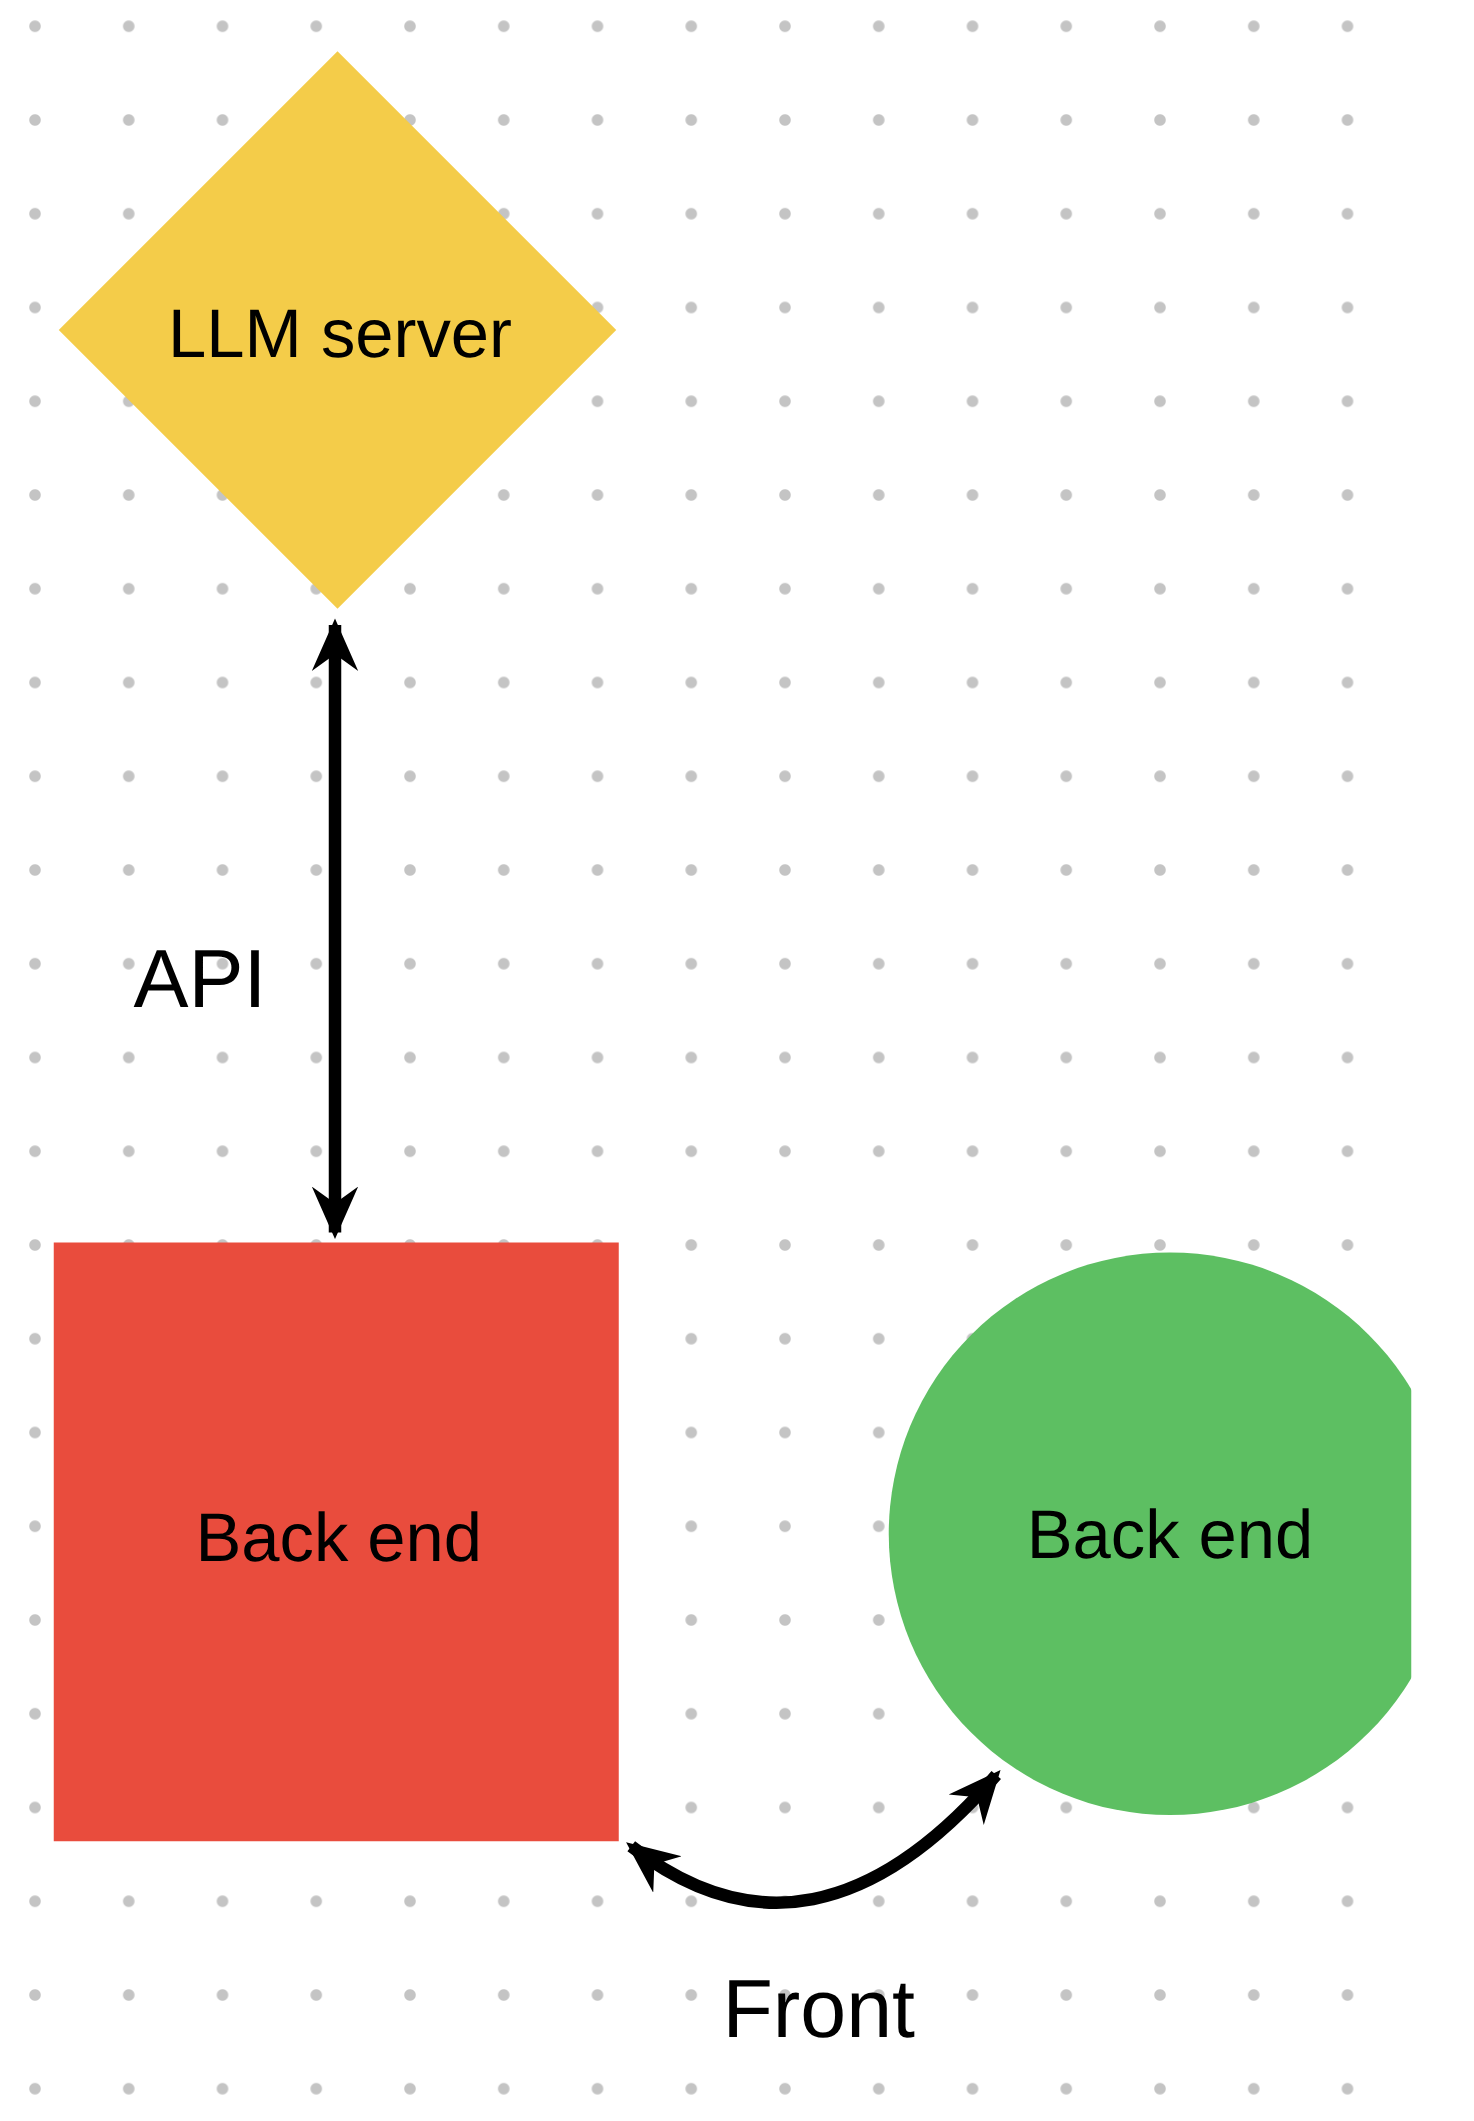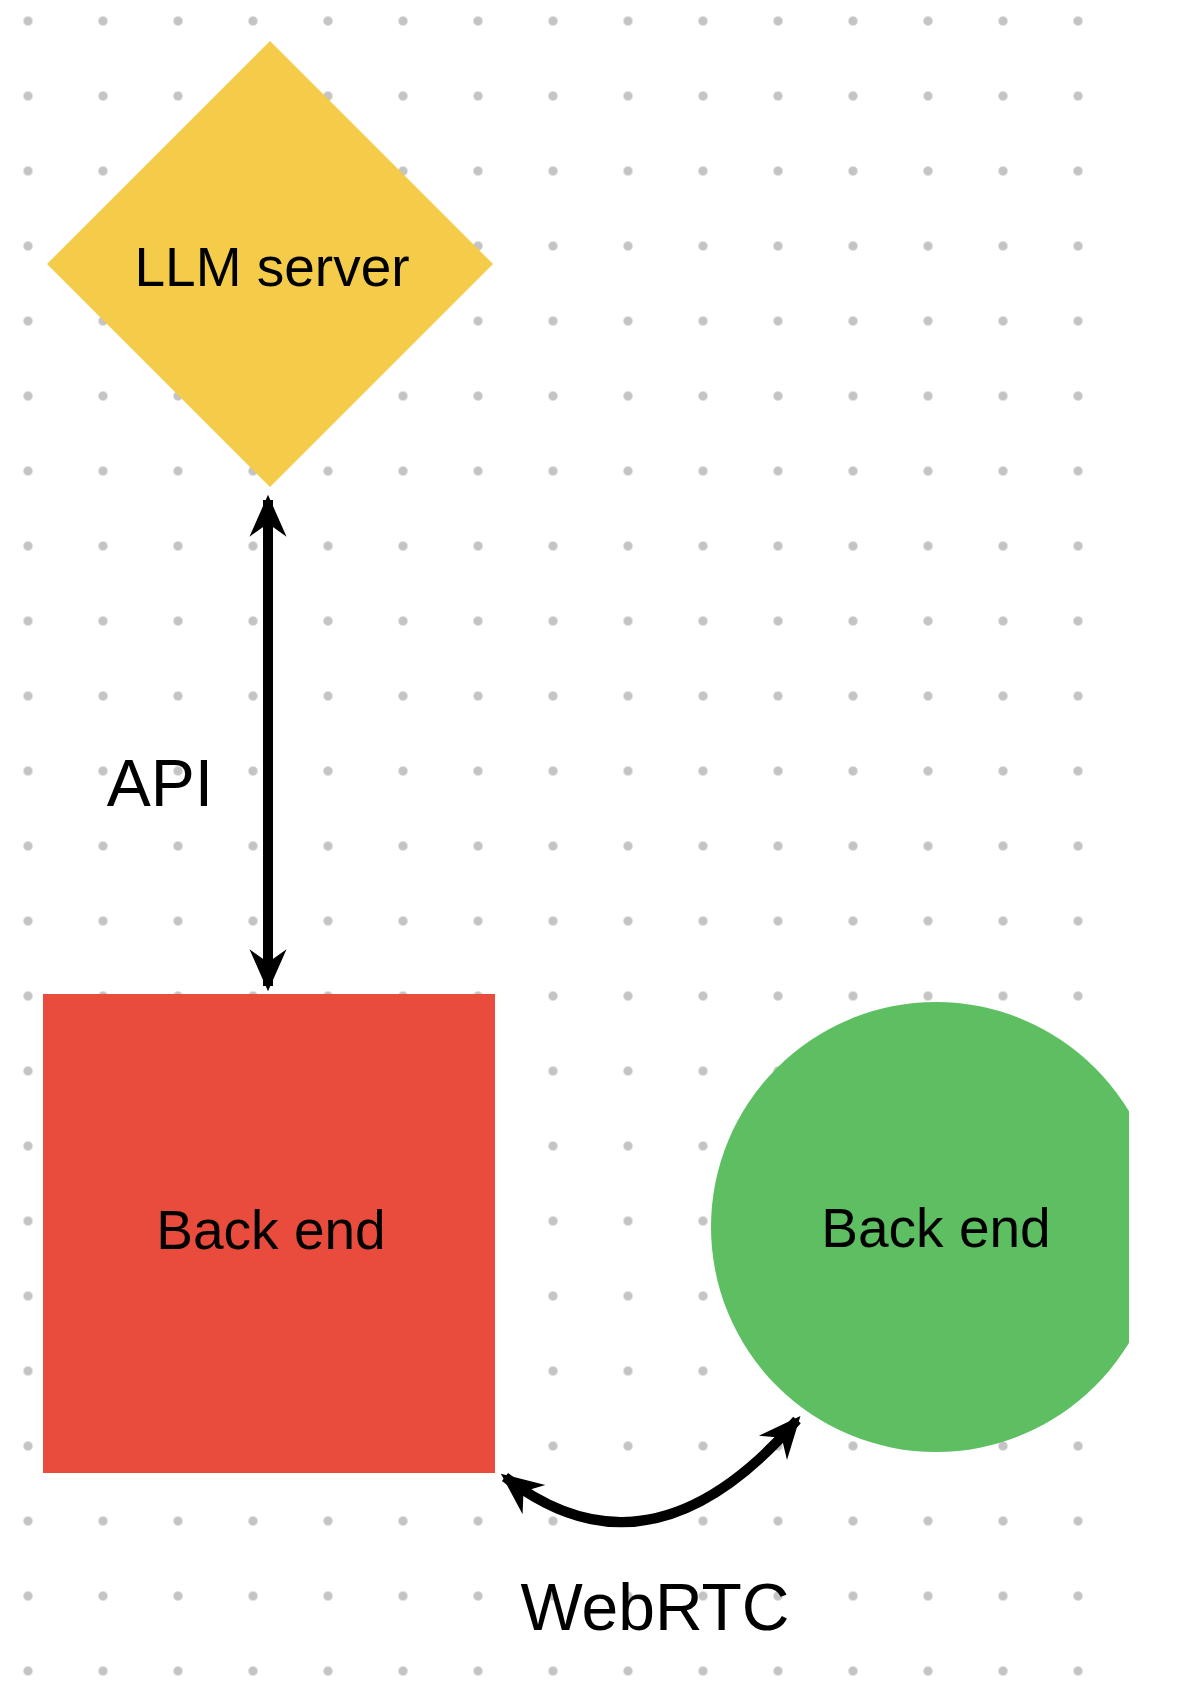--- a/index.html
+++ b/index.html
@@ -70,15 +70,15 @@
   </svg>
 
   <div class="label node-label" id="llm-server-label">LLM server</div>
 
   <div class="label node-label" id="back-end-label">Back end</div>
 
   <div class="label node-label" id="front-end-label">Back end</div>
 
   <div class="label edge-label" id="api-label">API</div>
 
-  <div class="label edge-label" id="webrtc-label">WebRTC</div>
+  <div class="label edge-label" id="webrtc-label">Front</div>
 
 </div>
 
 </body></html>

